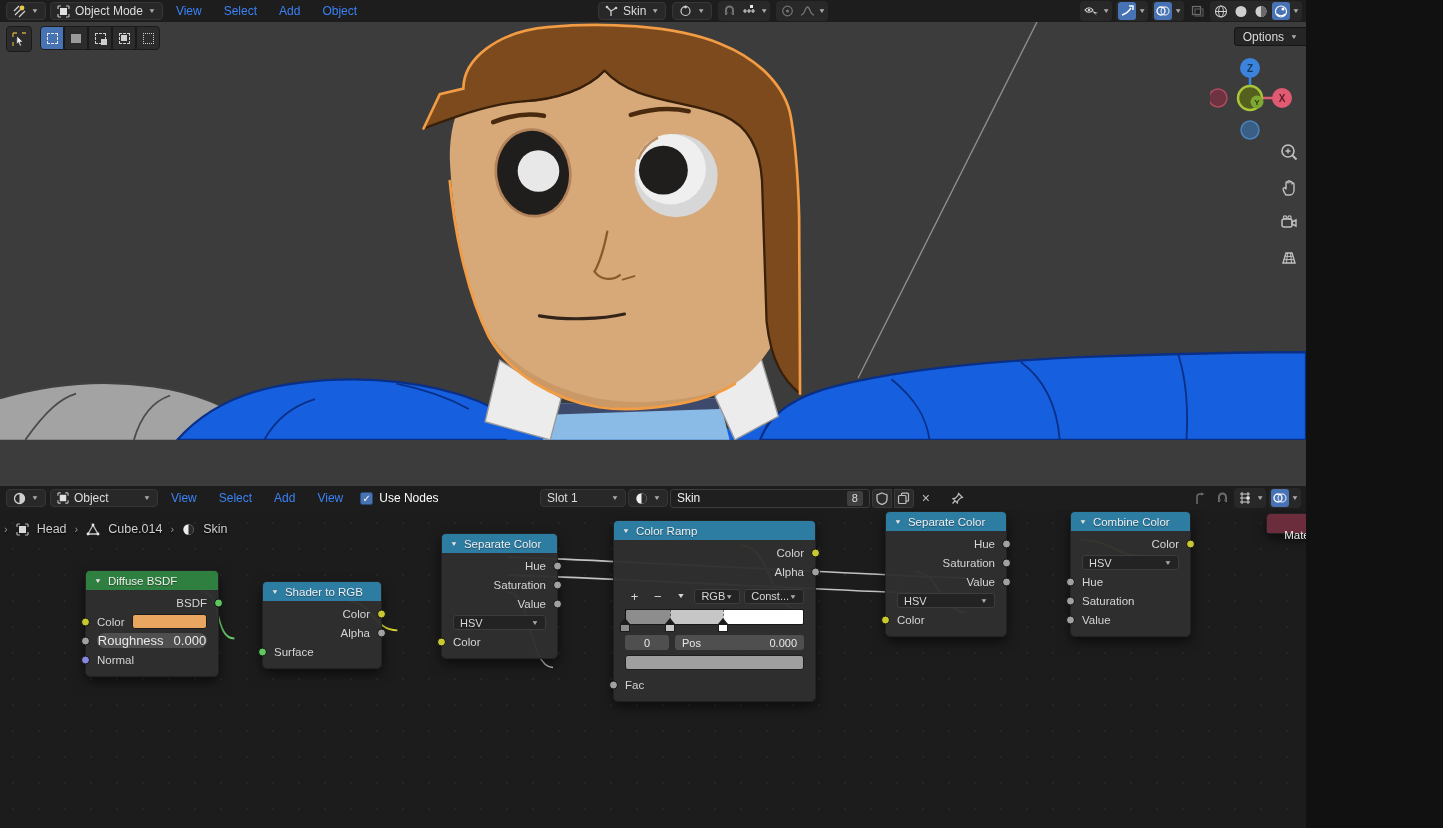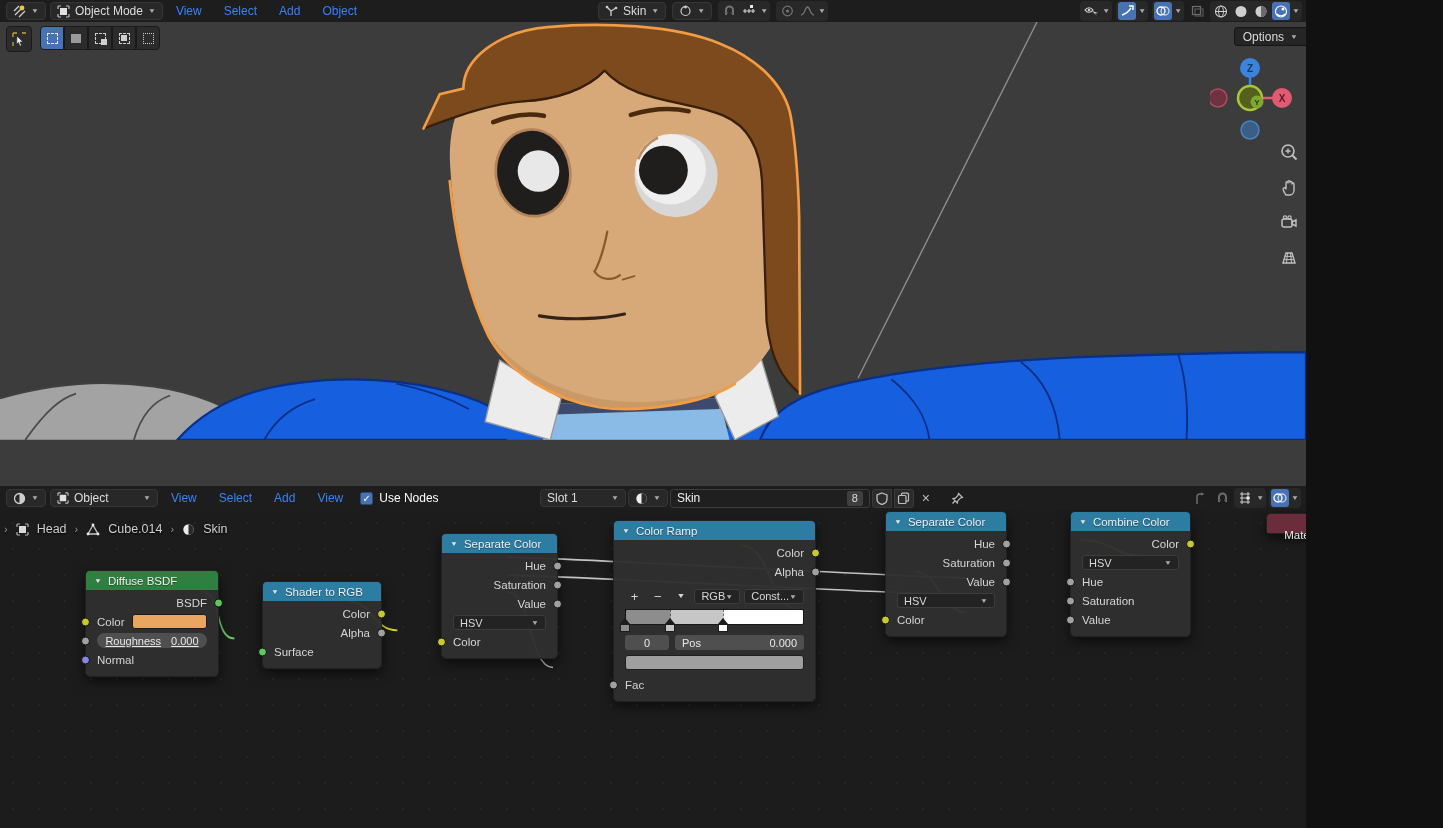--- a/index.html
+++ b/index.html
@@ -82,21 +82,21 @@
   .nrow.out { justify-content:flex-end; }
   .sock { position:absolute; top:50%; width:9px; height:9px; border-radius:50%; border:1px solid #101010;
     transform:translateY(-50%); z-index:4; }
   .sock.in  { left:-5px; }
   .sock.outp{ right:-5px; }
   .s-yellow { background:#c8c832; }
   .s-gray   { background:#a1a1a1; }
   .s-green  { background:#5fc75f; }
   .s-purple { background:#8786e0; }
   .nfield { background:#4f4f4f; border-radius:9px; height:15px; display:flex; align-items:center;
-    justify-content:center; gap:10px; color:#e8e8e8; font-size:11px; flex:1;text-decoration:underline; }
+    justify-content:center; gap:10px; color:#e8e8e8; font-size:13px; flex:1; }
   .ndrop { background:#232323; border:1px solid #3d3d3d; border-radius:3px; height:15px; flex:1;
     display:flex; align-items:center; justify-content:space-between; padding:0 6px; color:#d8d8d8; font-size:11px; }
   .swatch { height:15px; flex:1; border-radius:3px; border:1px solid #1d1d1d; }
 
   
   .cr-btnrow { display:flex; align-items:center; gap:4px; padding:0 11px; height:18px; }
   .cr-glyph { width:22px; text-align:center; color:#d8d8d8; font-size:13px; }
   .grad-wrap { position:relative; margin:4px 11px 10px 11px; height:16px; }
   .gradbar { position:absolute; inset:0; border:1px solid #191919; border-radius:2px;
     background:linear-gradient(to right,#8d8d8d 0%,#8d8d8d 25%,#c6c6c6 25%,#c6c6c6 55%,#ffffff 55%,#ffffff 100%); }

